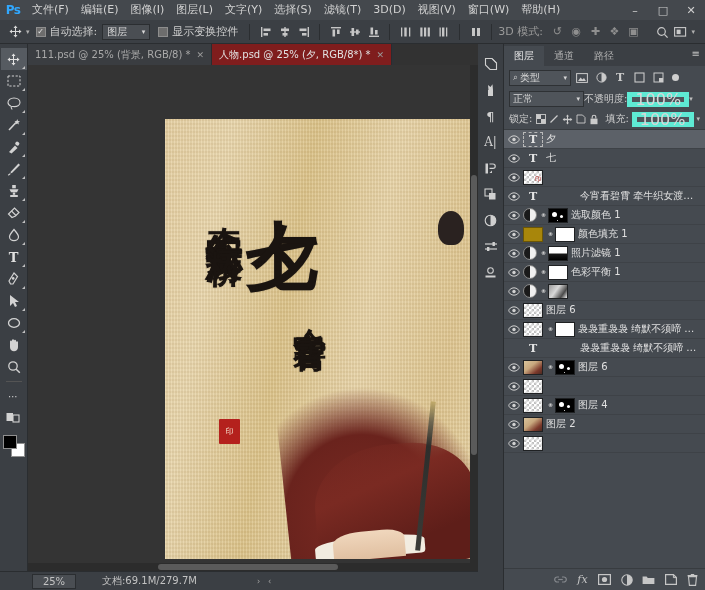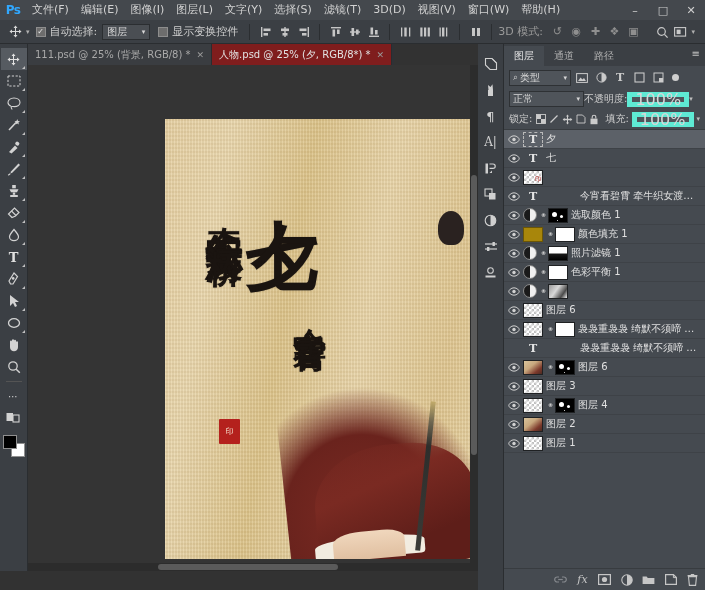--- a/index.html
+++ b/index.html
@@ -565,20 +565,26 @@
       <div id="head"></div>
     </div>
     <div id="cv-scroll-v">
         <div class="thumb"></div>
       </div>
     <div id="cv-scroll-h">
         <div class="thumb"></div>
       </div>
   </div>
 
+  <div id="statusbar">
+    <div id="zoom-field">25%</div>
+    <div id="doc-info">文档:69.1M/279.7M</div>
+    <div id="status-caret">›</div>
+    <div id="status-arrows">‹</div>
+  </div>
 
   <div id="rail">
     <div class="rail-btn">
         <svg width="14" height="14" viewBox="0 0 14 14">
           <path d="M1.5 1.5 H8 L12.5 6 V12.5 H6 L1.5 8 Z" fill="none" stroke="#d0d0d0" stroke-width="1.1"></path>
           <path d="M8 1.5 L12.5 6" stroke="#d0d0d0" stroke-width="1"></path>
         </svg>
       </div>
     <div class="rail-btn">
         <svg width="13" height="14" viewBox="0 0 13 14">
@@ -858,21 +864,20 @@
           <span class="layer-name">图层 6</span>
         </div>
         <div class="layer-row">
           <span class="eye">
             <svg width="12" height="9" viewBox="0 0 12 9">
               <path d="M6 0.8 C9 0.8 11.2 3.2 11.2 4.5 C11.2 5.8 9 8.2 6 8.2 C3 8.2 0.8 5.8 0.8 4.5 C0.8 3.2 3 0.8 6 0.8 Z" fill="none" stroke="#d2d2d2" stroke-width="1"></path>
               <circle cx="6" cy="4.5" r="1.7" fill="#d2d2d2"></circle>
             </svg>
           </span>
           <span class="thumb-box checker"></span>
-          <span class="layer-name">图层 3</span>
         </div>
         <div class="layer-row">
           <span class="eye">
             <svg width="12" height="9" viewBox="0 0 12 9">
               <path d="M6 0.8 C9 0.8 11.2 3.2 11.2 4.5 C11.2 5.8 9 8.2 6 8.2 C3 8.2 0.8 5.8 0.8 4.5 C0.8 3.2 3 0.8 6 0.8 Z" fill="none" stroke="#d2d2d2" stroke-width="1"></path>
               <circle cx="6" cy="4.5" r="1.7" fill="#d2d2d2"></circle>
             </svg>
           </span>
           <span class="thumb-box checker"></span>
           <span class="link-icon">⚭</span>
@@ -890,21 +895,20 @@
           <span class="layer-name">图层 2</span>
         </div>
         <div class="layer-row">
           <span class="eye">
             <svg width="12" height="9" viewBox="0 0 12 9">
               <path d="M6 0.8 C9 0.8 11.2 3.2 11.2 4.5 C11.2 5.8 9 8.2 6 8.2 C3 8.2 0.8 5.8 0.8 4.5 C0.8 3.2 3 0.8 6 0.8 Z" fill="none" stroke="#d2d2d2" stroke-width="1"></path>
               <circle cx="6" cy="4.5" r="1.7" fill="#d2d2d2"></circle>
             </svg>
           </span>
           <span class="thumb-box checker"></span>
-          <span class="layer-name">图层 1</span>
         </div>
       </div>
 
     <div id="panel-footer">
       <div class="foot-icon dim">
           <svg width="13" height="9" viewBox="0 0 13 9">
             <path d="M5 2 H3.2 A2.5 2.5 0 0 0 3.2 7 H5" fill="none" stroke="#85888d" stroke-width="1.2"></path>
             <path d="M8 2 H9.8 A2.5 2.5 0 0 1 9.8 7 H8" fill="none" stroke="#85888d" stroke-width="1.2"></path>
             <line x1="4.2" y1="4.5" x2="8.8" y2="4.5" stroke="#85888d" stroke-width="1.2"></line>
           </svg>

